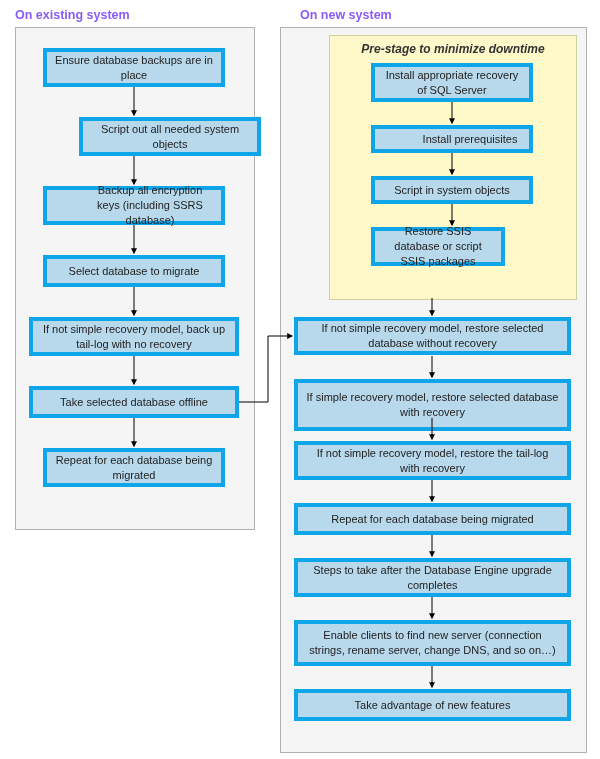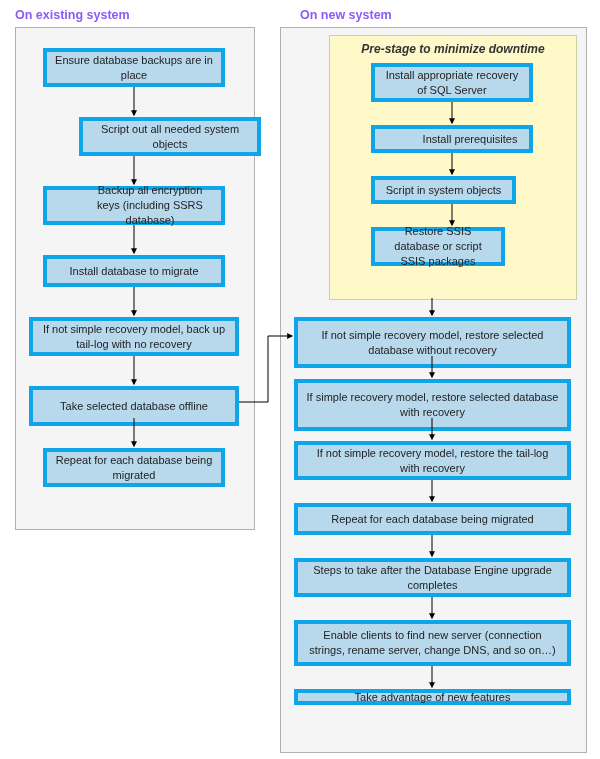--- a/index.html
+++ b/index.html
@@ -69,37 +69,37 @@
 
 <div class="panel" style="left:280px; top:27px; width:305px; height:724px;"></div>
 
 <div class="prestage" style="left:329px; top:35px; width:246px; height:263px;">
   <div class="prestage-title" style="top:6px;">Pre-stage to minimize downtime</div>
 </div>
 
 <div class="box" style="left:43px; top:48px;  width:182px; height:39px;">Ensure database backups are in place</div>
 <div class="box" style="left:43px; top:117px; width:182px; height:39px;margin-left:36px;">Script out all needed system objects</div>
 <div class="box" style="left:43px; top:186px; width:182px; height:39px;padding-left:40px;">Backup all encryption keys (including SSRS database)</div>
-<div class="box" style="left:43px; top:255px; width:182px; height:32px;">Install database to migrate</div>
+<div class="box" style="left:43px; top:255px; width:182px; height:32px;">Select database to migrate</div>
 <div class="box" style="left:29px; top:317px; width:210px; height:39px;">If not simple recovery model, back up tail-log with no recovery</div>
-<div class="box" style="left:29px; top:386px; width:210px; height:40px;">Take selected database offline</div>
+<div class="box" style="left:29px; top:386px; width:210px; height:32px;">Take selected database offline</div>
 <div class="box" style="left:43px; top:448px; width:182px; height:39px;">Repeat for each database being migrated</div>
 
 <div class="box" style="left:371px; top:63px;  width:162px; height:39px;">Install appropriate recovery of SQL Server</div>
 <div class="box" style="left:371px; top:125px; width:162px; height:28px;padding-left:44px;">Install prerequisites</div>
-<div class="box" style="left:371px; top:176px; width:145px; height:28px;">Script in system objects</div>
+<div class="box" style="left:371px; top:176px; width:162px; height:28px;">Script in system objects</div>
 <div class="box" style="left:371px; top:227px; width:134px; height:39px;">Restore SSIS database or script SSIS packages</div>
 
-<div class="box" style="left:294px; top:317px; width:277px; height:51px;">If not simple recovery model, restore selected database without recovery</div>
+<div class="box" style="left:294px; top:317px; width:277px; height:38px;">If not simple recovery model, restore selected database without recovery</div>
 <div class="box" style="left:294px; top:379px; width:277px; height:52px;">If simple recovery model, restore selected database with recovery</div>
 <div class="box" style="left:294px; top:441px; width:277px; height:39px;">If not simple recovery model, restore the tail-log with recovery</div>
 <div class="box" style="left:294px; top:503px; width:277px; height:32px;">Repeat for each database being migrated</div>
 <div class="box" style="left:294px; top:558px; width:277px; height:39px;">Steps to take after the Database Engine upgrade completes</div>
 <div class="box" style="left:294px; top:620px; width:277px; height:46px;">Enable clients to find new server (connection strings, rename server, change DNS, and so on…)</div>
-<div class="box" style="left:294px; top:689px; width:277px; height:16px;">Take advantage of new features</div>
+<div class="box" style="left:294px; top:689px; width:277px; height:32px;">Take advantage of new features</div>
 
 <svg class="arrows">
   <defs>
     <marker id="ah" viewBox="0 0 10 10" refX="8" refY="5" markerWidth="6" markerHeight="6" orient="auto">
       <path d="M0,0 L10,5 L0,10 z" fill="#000"></path>
     </marker>
   </defs>
 
   <line x1="134" y1="87" x2="134" y2="115" stroke="#000" stroke-width="1" marker-end="url(#ah)"></line>
   <line x1="134" y1="156" x2="134" y2="184" stroke="#000" stroke-width="1" marker-end="url(#ah)"></line>

